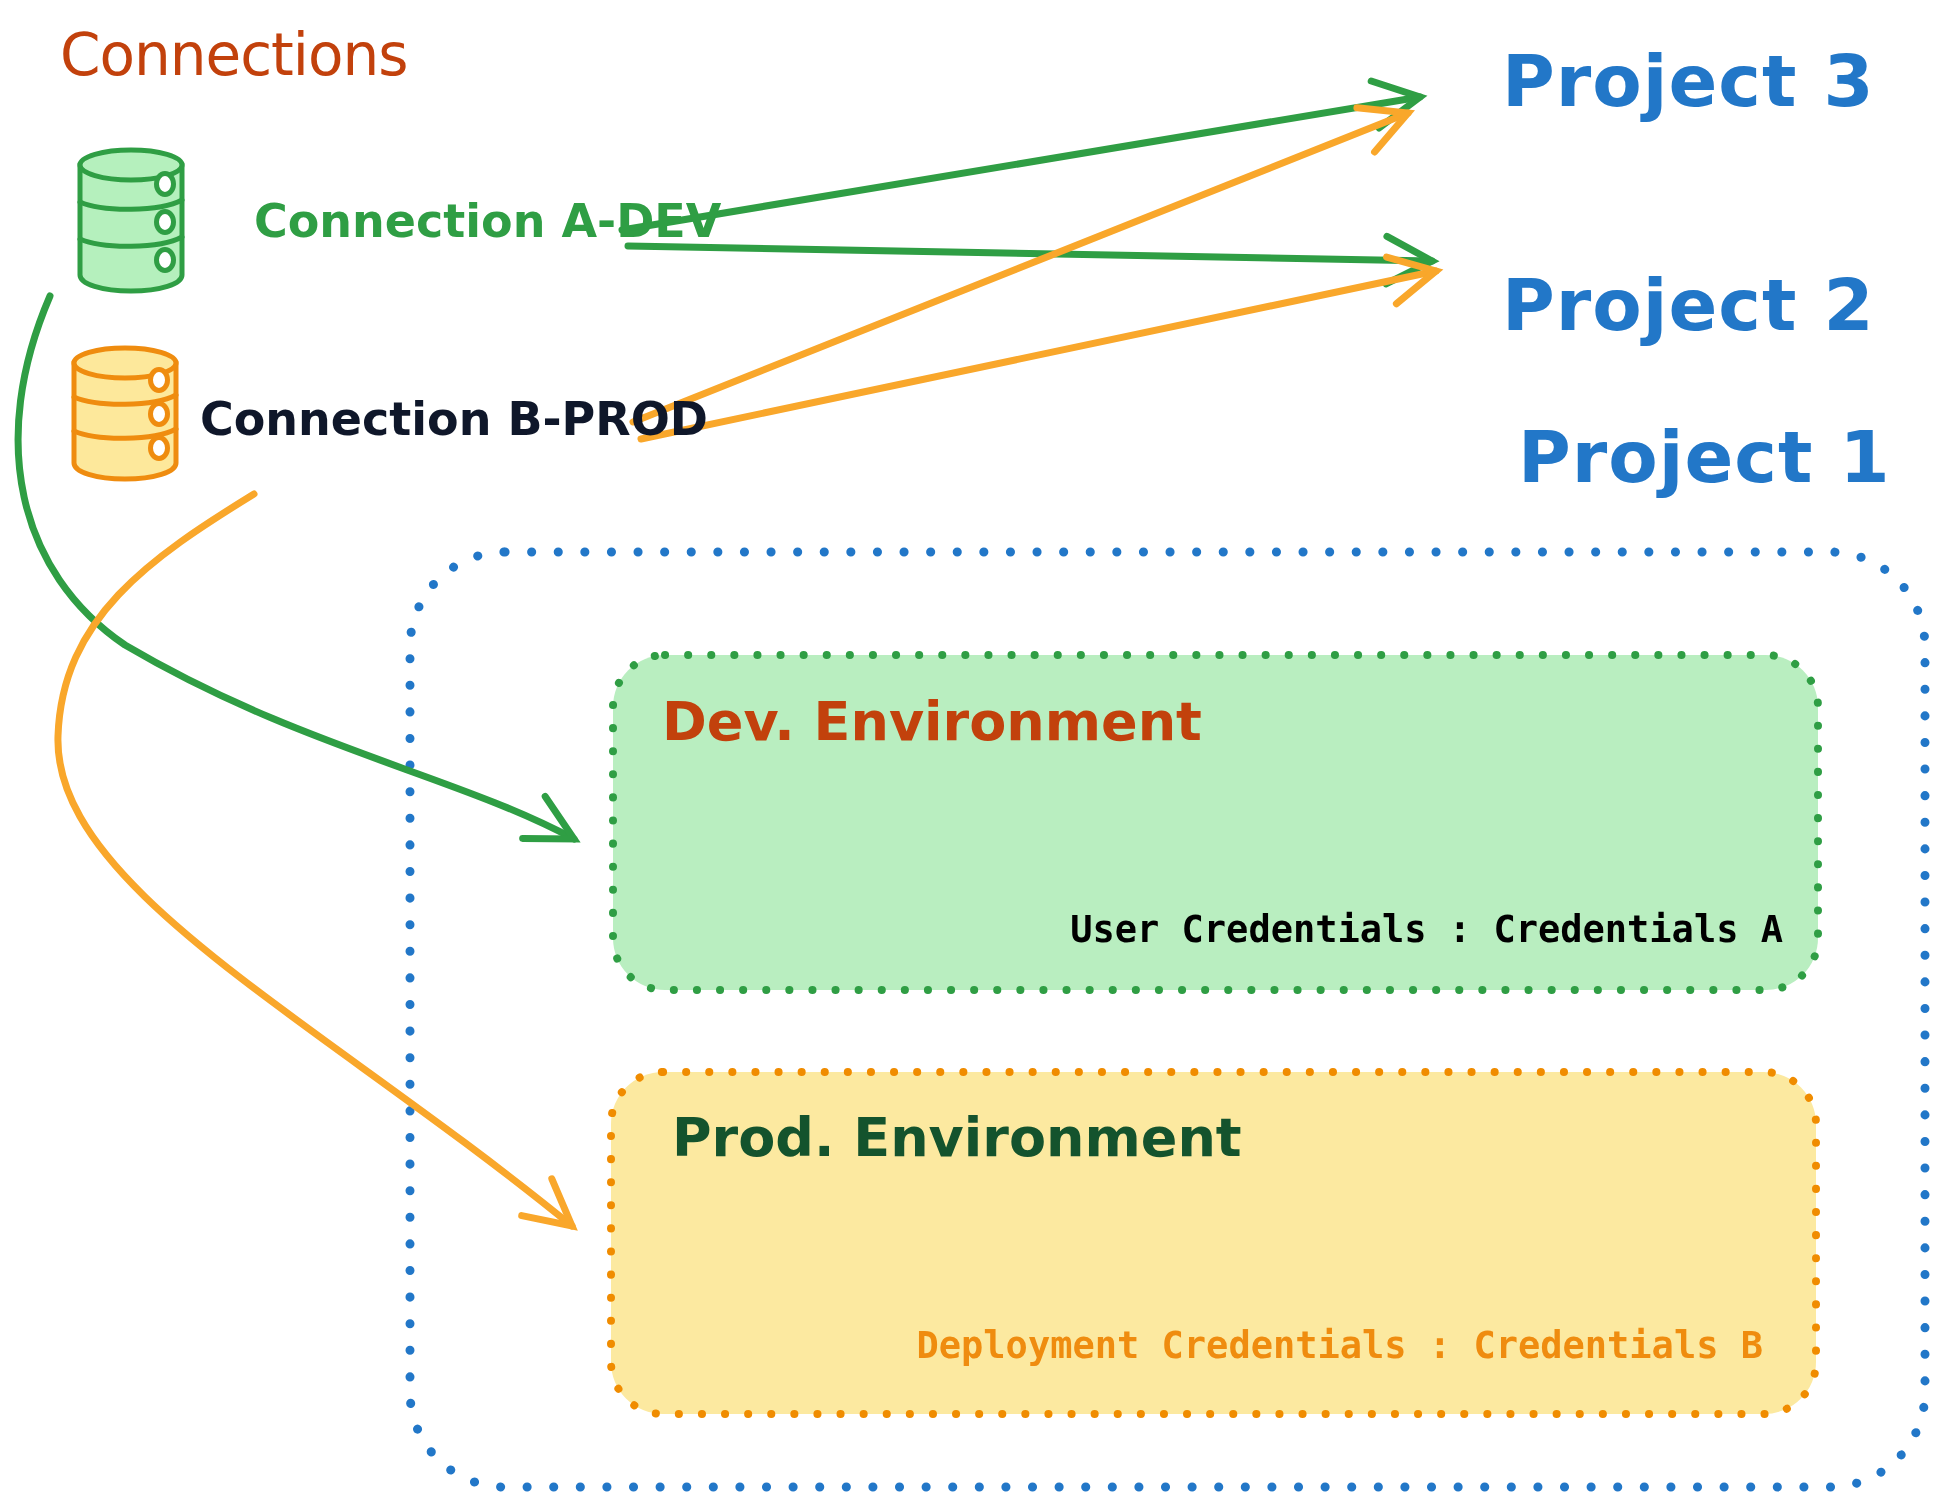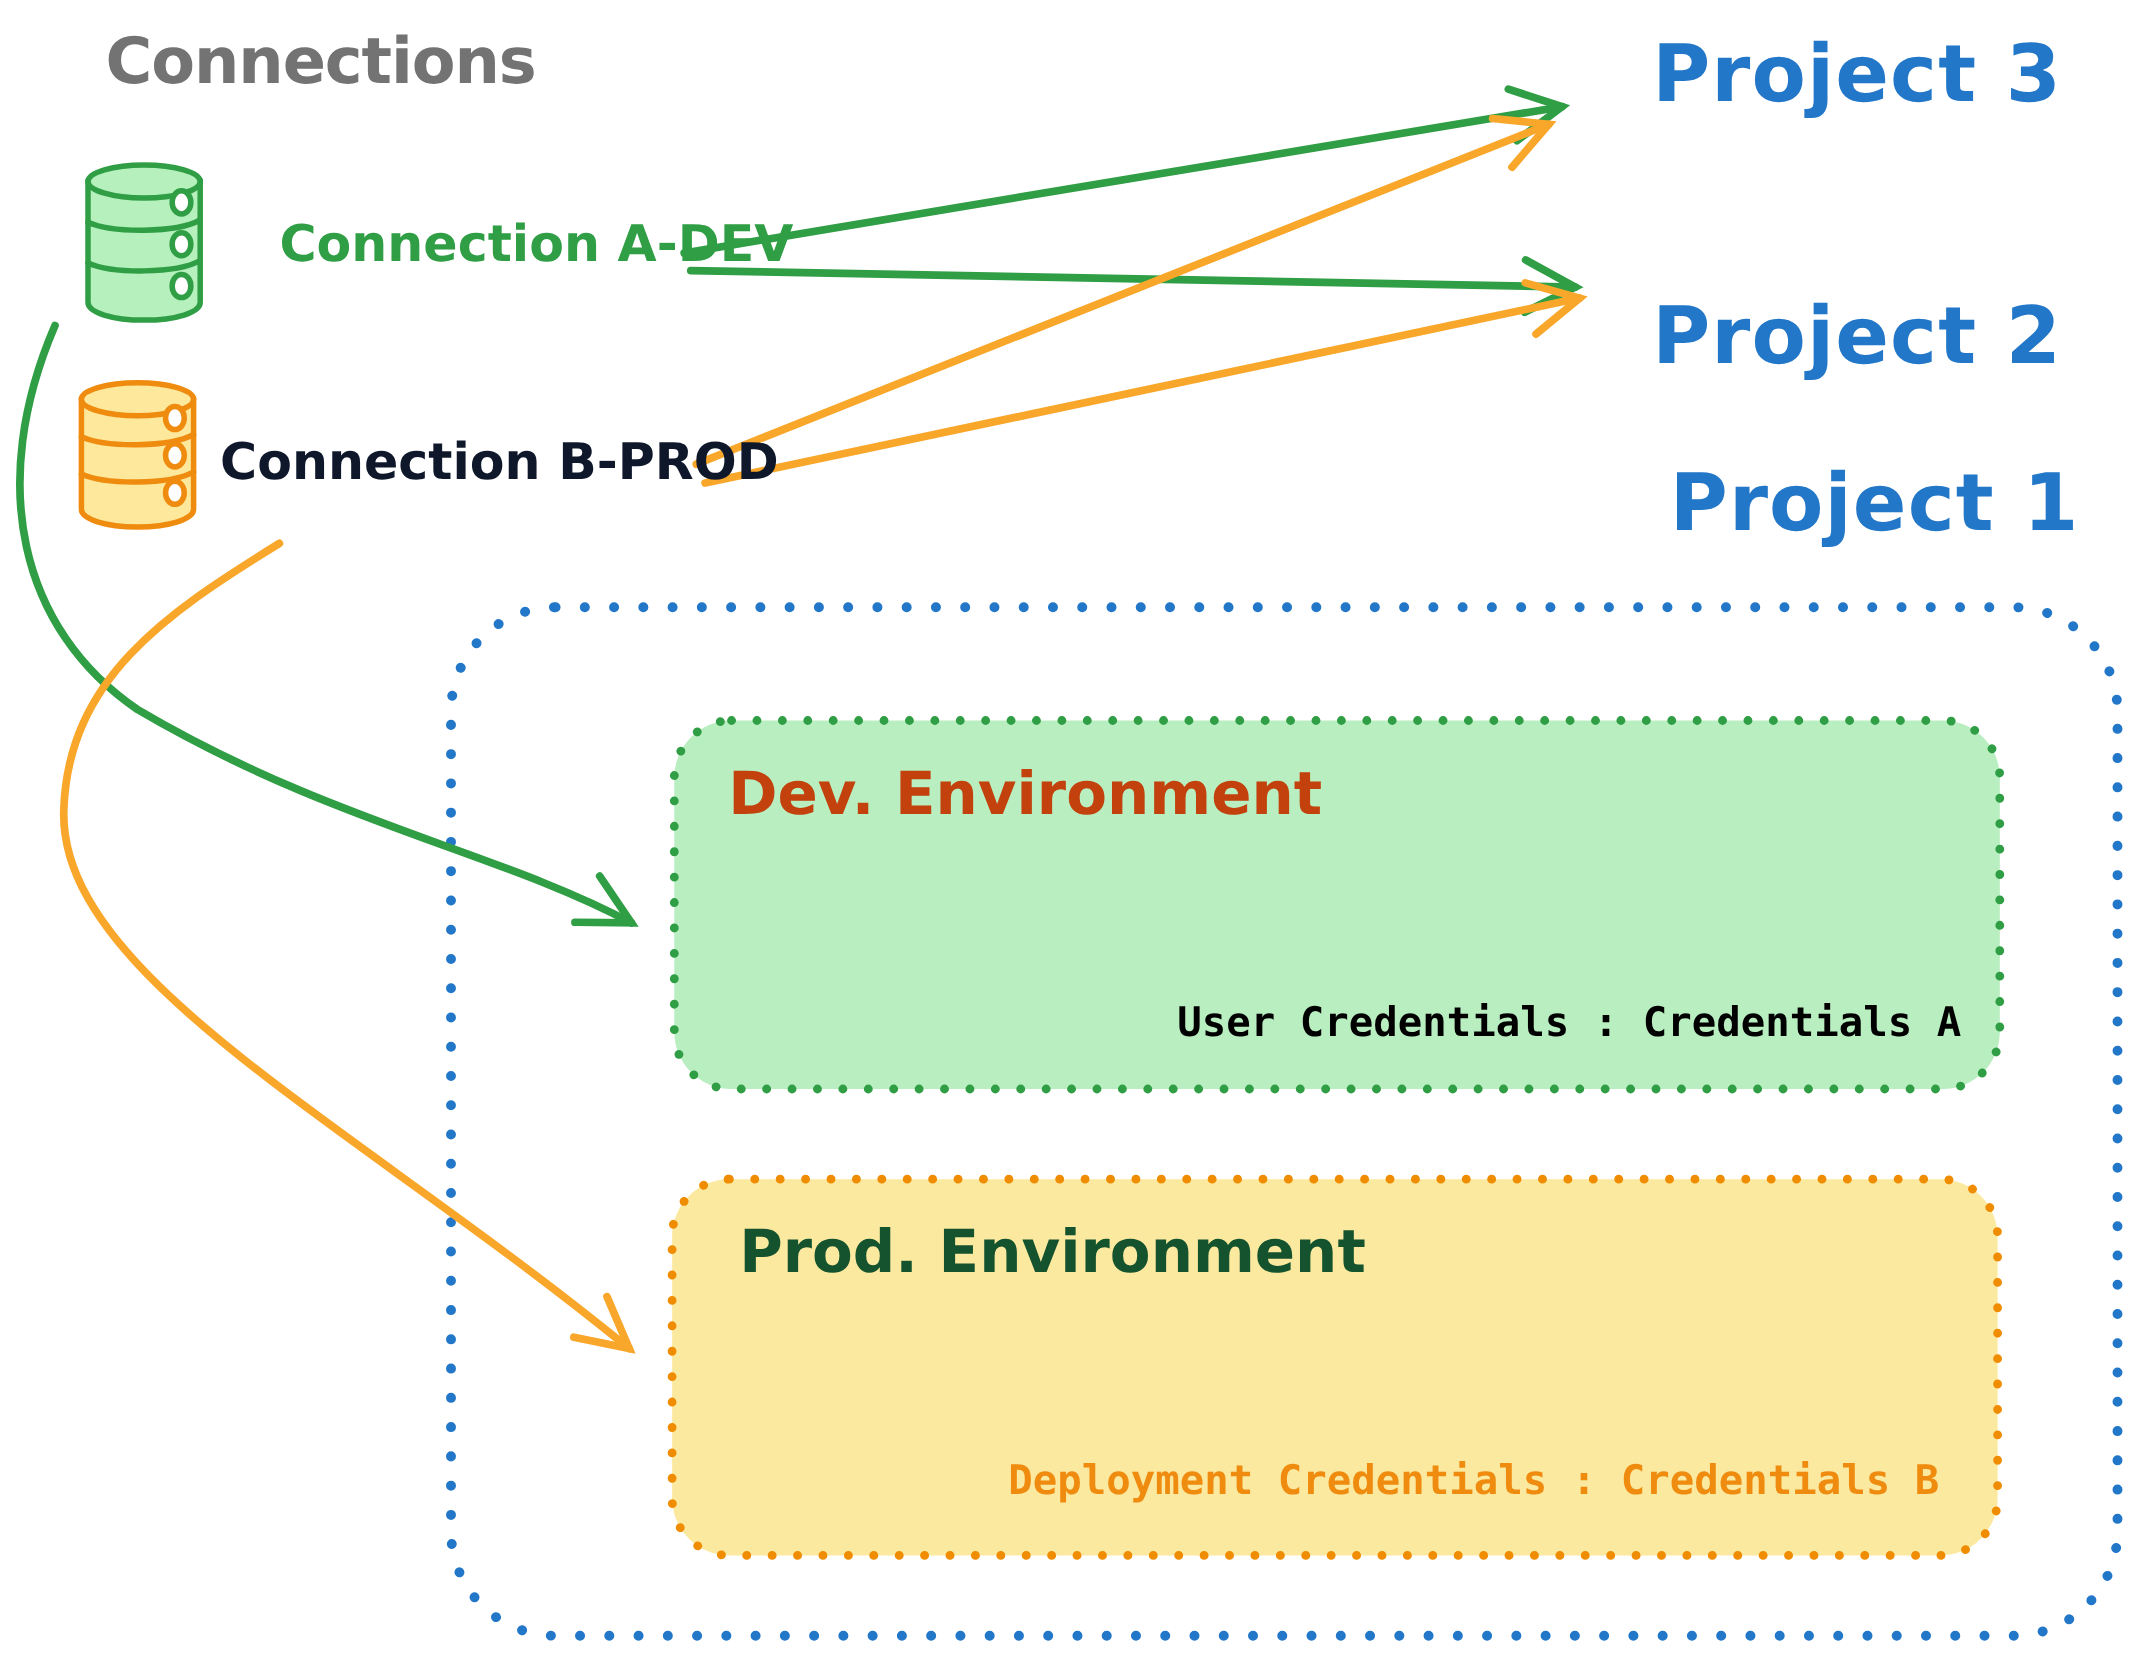--- a/index.html
+++ b/index.html
@@ -5,25 +5,25 @@
   html,body{margin:0;padding:0;background:#ffffff;}
   .canvas{
     position:relative;
     width:1948px;height:1506px;
     background:#ffffff;
     font-family:"DejaVu Sans", sans-serif;
     overflow:hidden;
   }
   .overlay{position:absolute;left:0;top:0;width:1948px;height:1506px;}
   .txt{position:absolute;white-space:nowrap;line-height:1.1;}
-  .title{left:60px;top:24px;font-size:58px;font-weight:700;color:#737373;letter-spacing:-1px;margin-left:36px;}
+  .title{left:60px;top:24px;font-size:58px;font-weight:400;color:#c2410c;letter-spacing:-1px;}
   .conn-a{left:212px;top:196px;font-size:46px;font-weight:600;color:#2f9e44;margin-left:42px;}
   .conn-b{left:200px;top:394px;font-size:46px;font-weight:600;color:#0f172a;}
   .proj{font-size:72px;font-weight:600;color:#2277c8;letter-spacing:1px;}
-  .proj3{left:1502px;top:28px;}
+  .proj3{left:1502px;top:42px;}
   .proj2{left:1502px;top:266px;}
   .proj1{left:1518px;top:418px;}
   .env-title{font-size:54px;font-weight:600;}
   .dev-title{left:662px;top:692px;color:#c2410c;}
   .prod-title{left:672px;top:1108px;color:#14532d;}
   .cred{font-family:"DejaVu Sans Mono", monospace;font-size:37px;font-weight:600;}
   .dev-cred{right:165px;top:910px;color:#000000;}
   .prod-cred{right:185px;top:1326px;color:#ef8c0f;margin-left:20px;}
 </style>
 </head>

